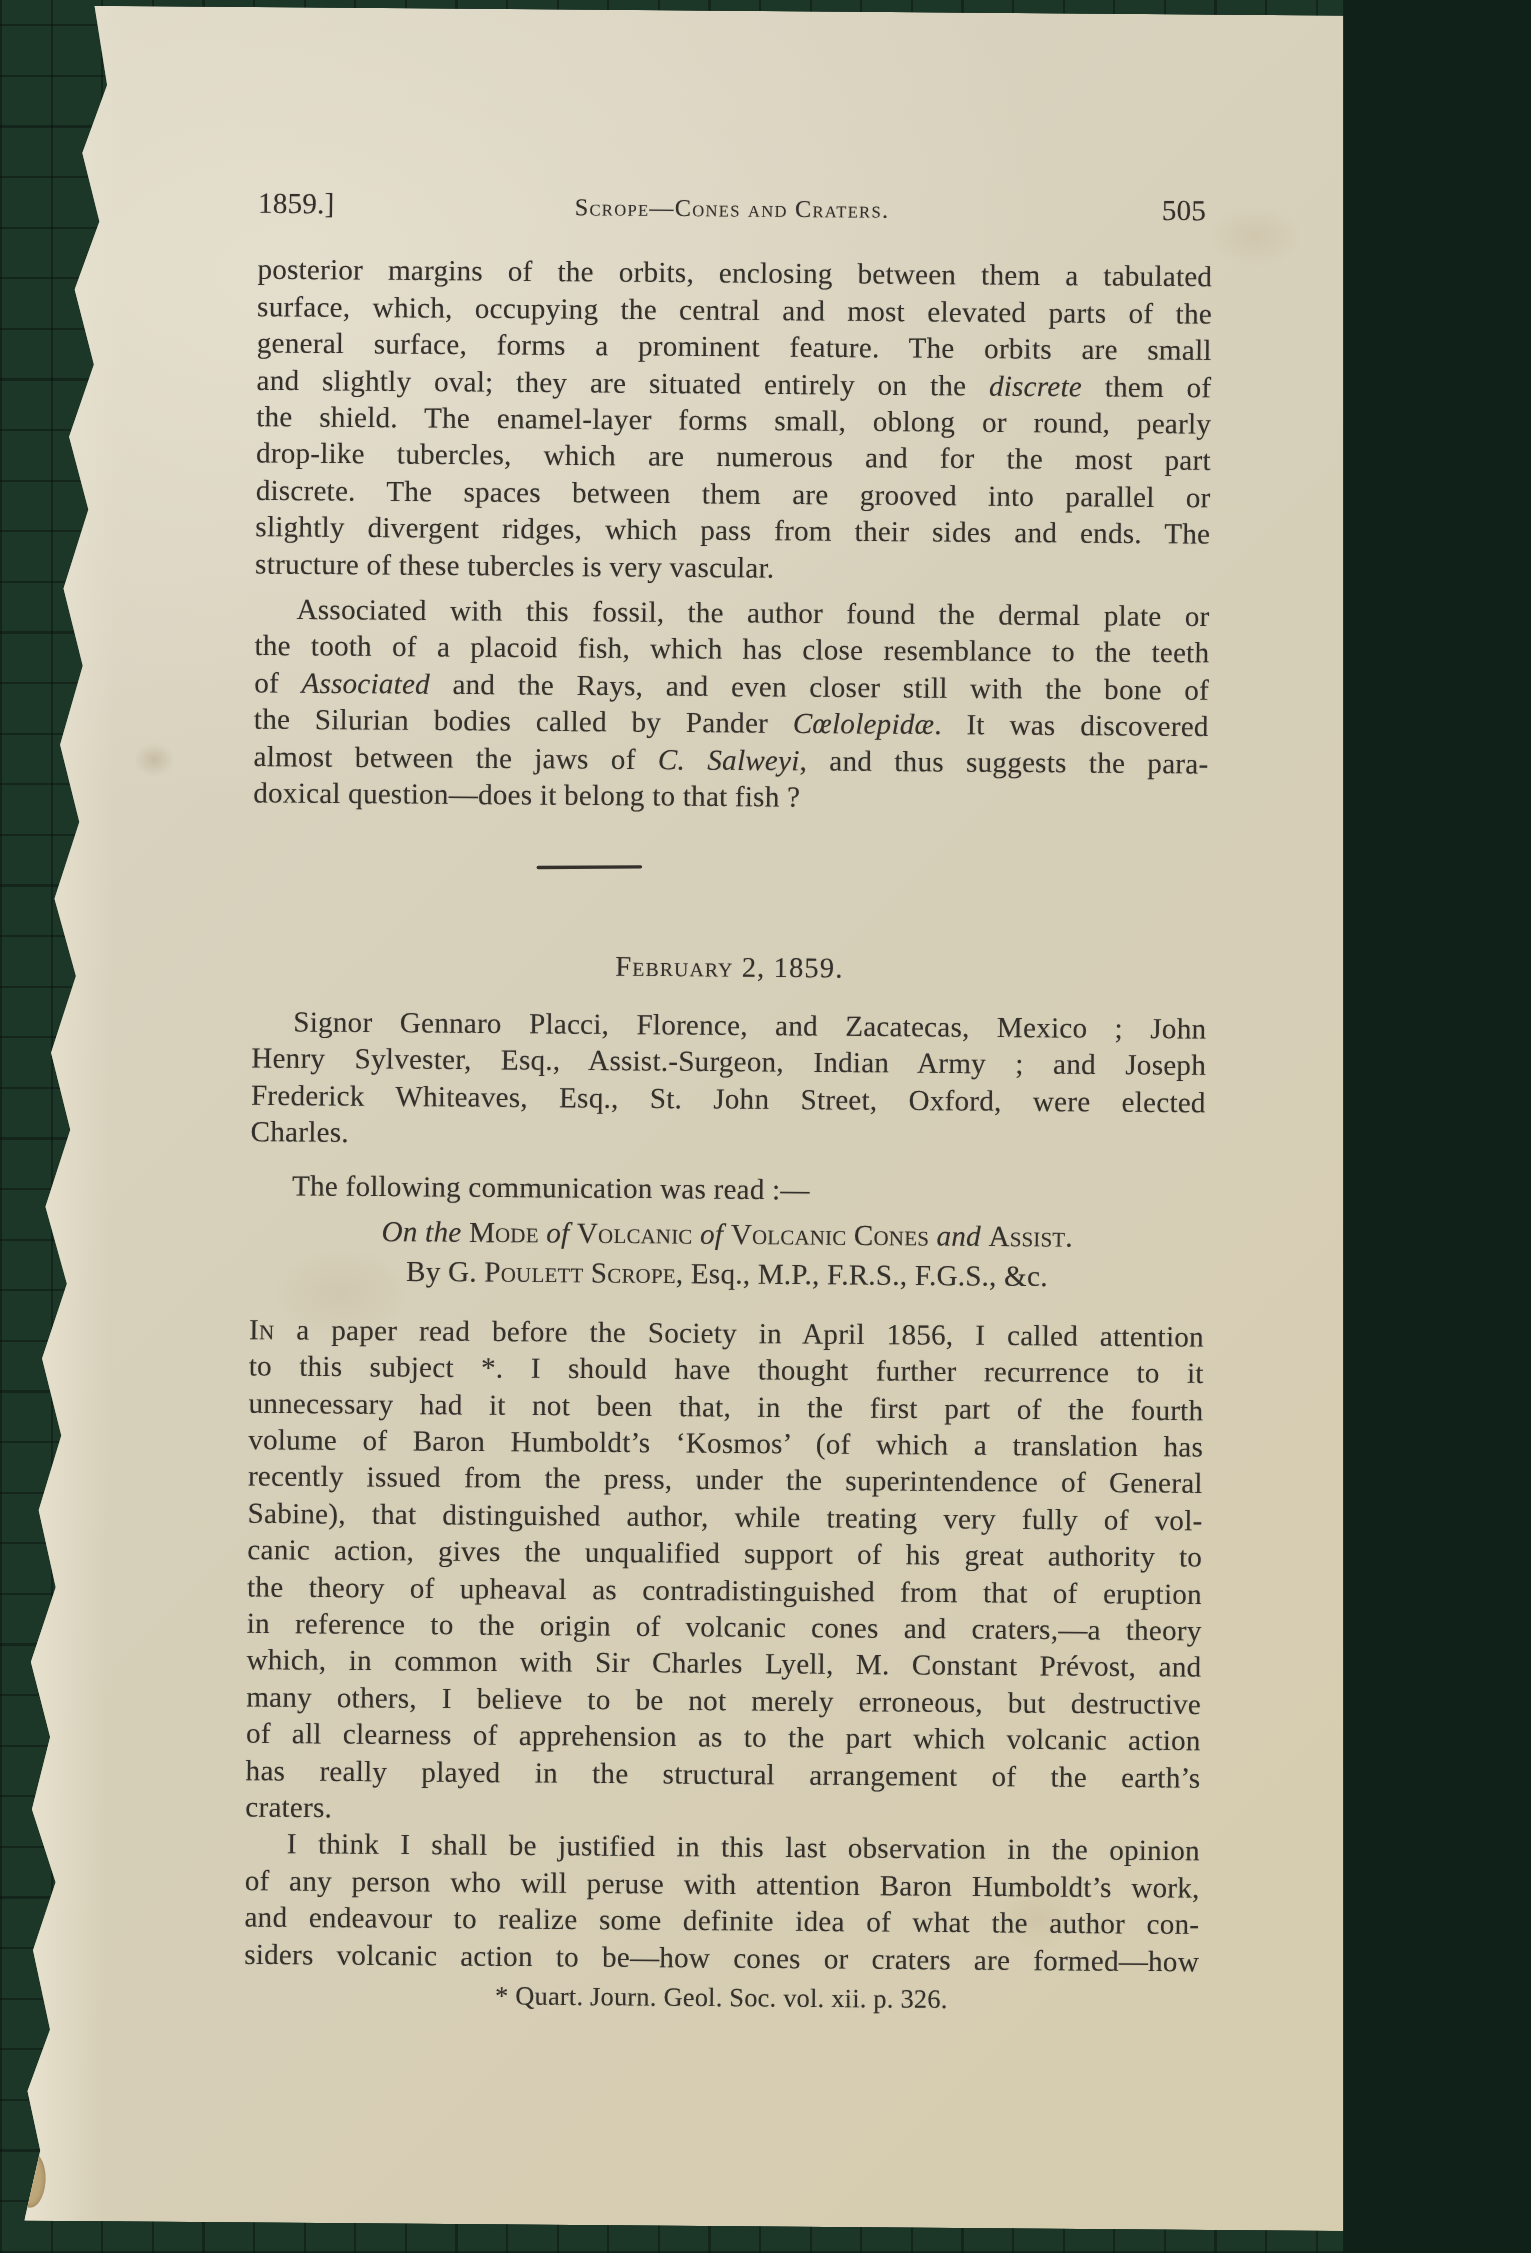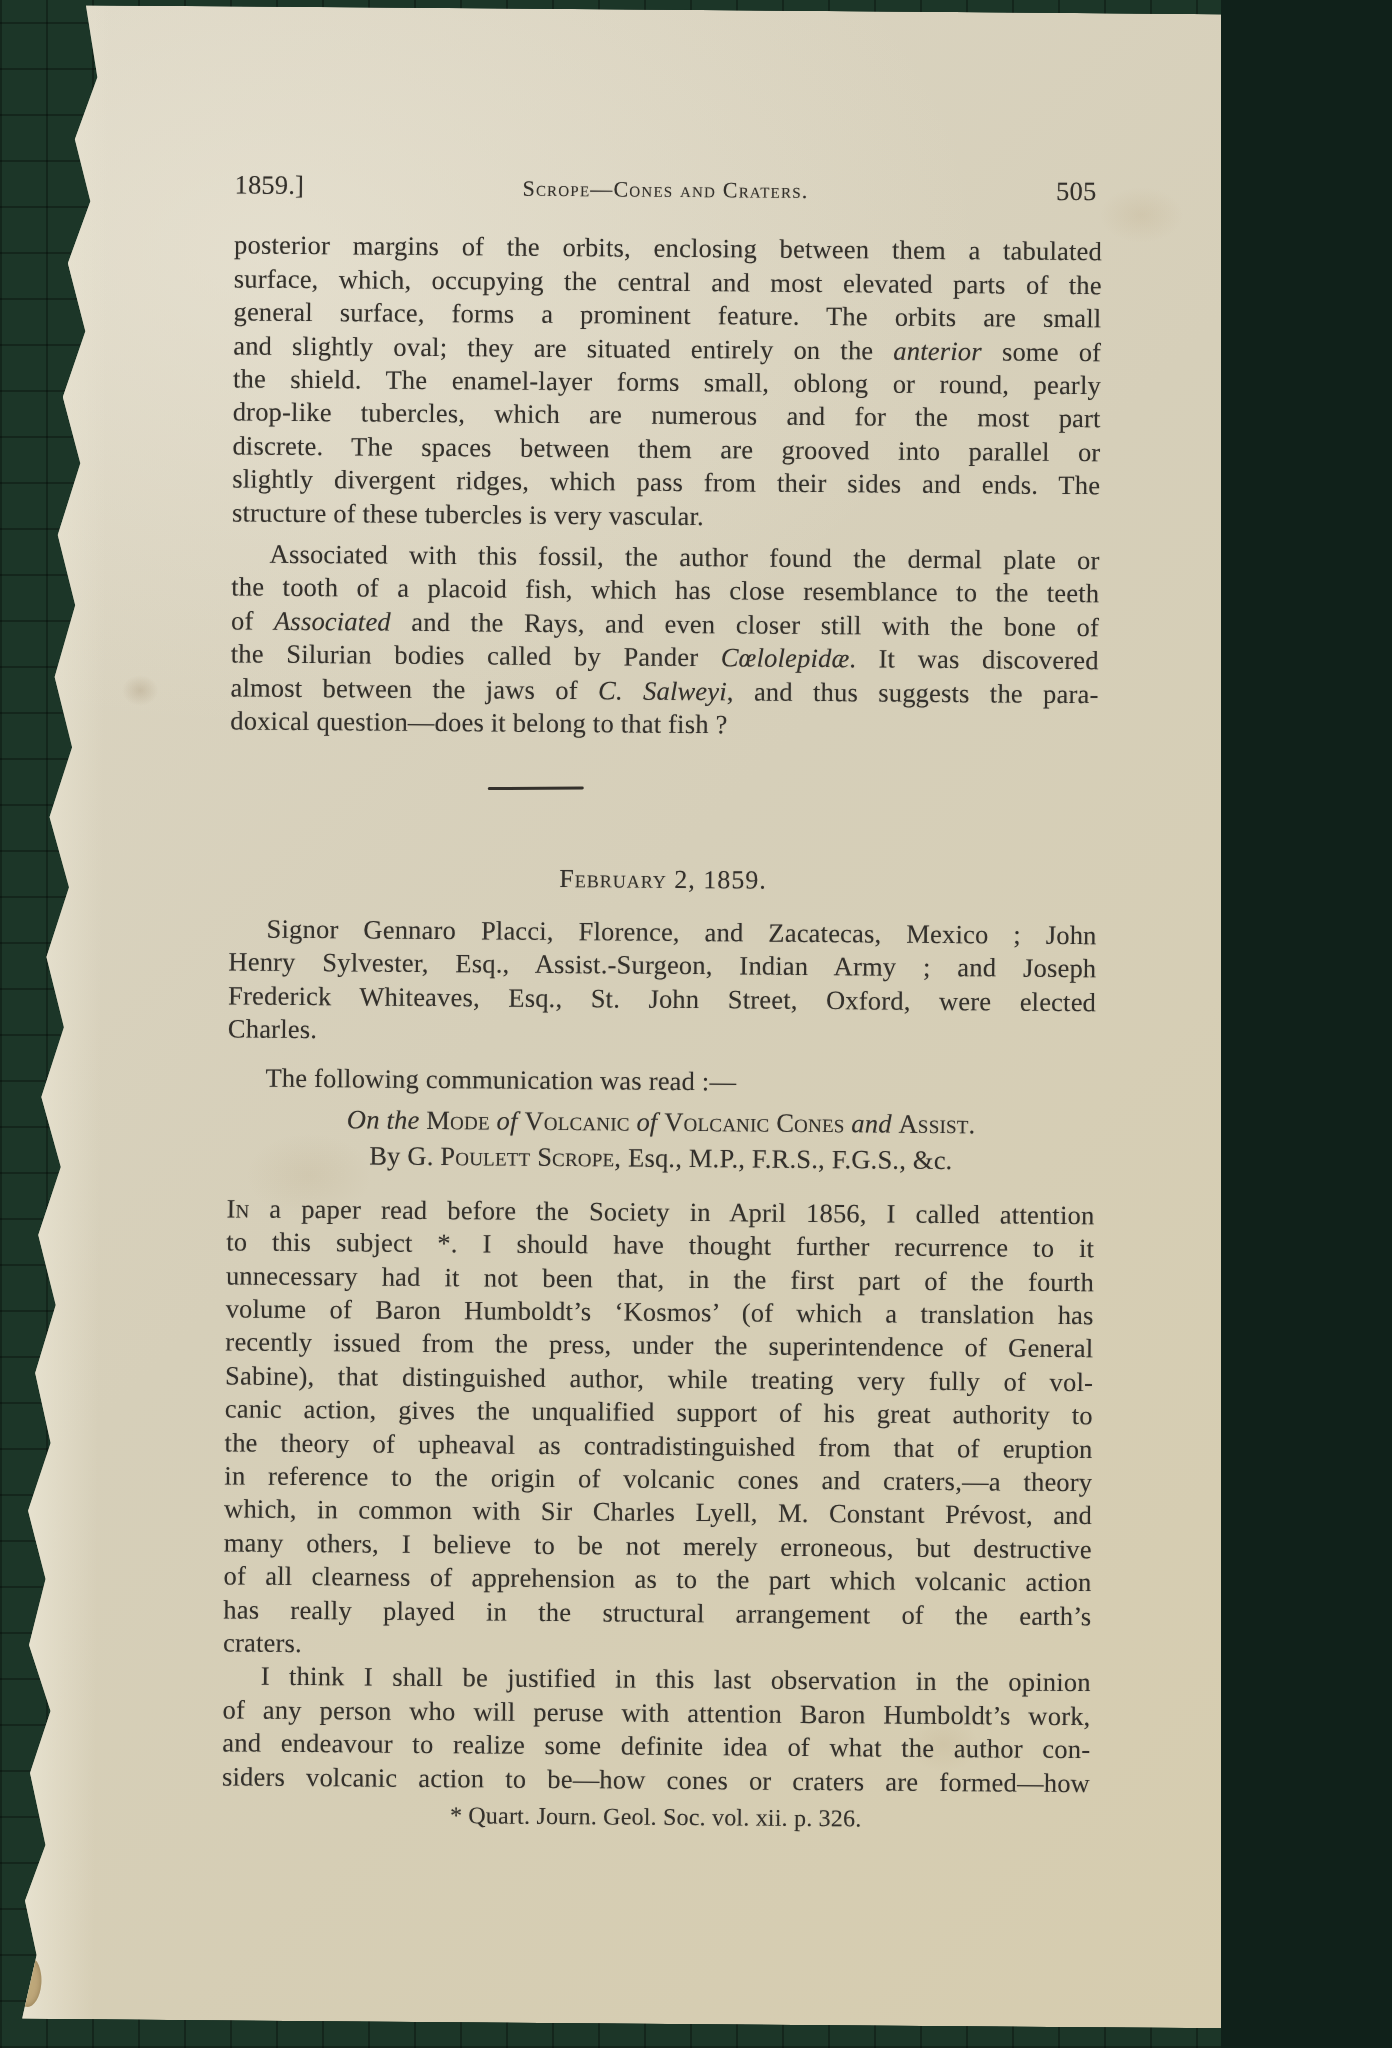--- a/index.html
+++ b/index.html
@@ -82,21 +82,21 @@
       <div class="pg-header">
         <span class="hl">1859.]</span>
         <span class="running">Scrope—Cones and Craters.</span>
         <span class="hr">505</span>
       </div>
 
       <div class="para-orbits">
           <div class="ln j"><span>posterior margins of the orbits, enclosing between them a tabulated</span></div>
           <div class="ln j"><span>surface, which, occupying the central and most elevated parts of the</span></div>
           <div class="ln j"><span>general surface, forms a prominent feature.  The orbits are small</span></div>
-          <div class="ln j"><span>and slightly oval; they are situated entirely on the </span><span class="it">anterior</span><span> some of</span></div>
+          <div class="ln j"><span>and slightly oval; they are situated entirely on the </span><span class="it">discrete</span><span> them of</span></div>
           <div class="ln j"><span>the shield.  The enamel-layer forms small, oblong or round, pearly</span></div>
           <div class="ln j"><span>drop-like tubercles, which are numerous and for the most part</span></div>
           <div class="ln j"><span>discrete.  The spaces between them are grooved into parallel or</span></div>
           <div class="ln j"><span>slightly divergent ridges, which pass from their sides and ends.  The</span></div>
           <div class="ln"><span>structure of these tubercles is very vascular.</span></div>
         </div>
 
       <div class="para-fossil">
           <div class="ln j ind"><span>Associated with this fossil, the author found the dermal plate or</span></div>
           <div class="ln j"><span>the tooth of a placoid fish, which has close resemblance to the teeth</span></div>

